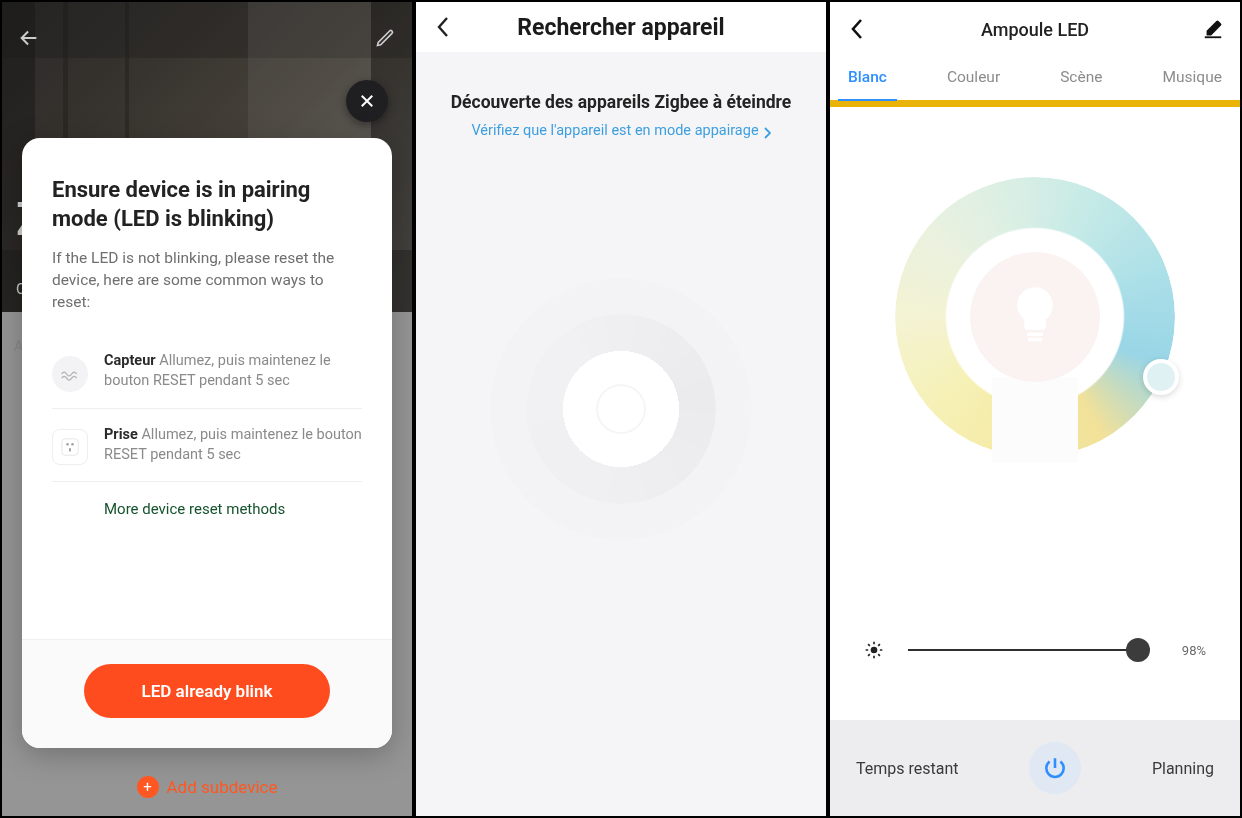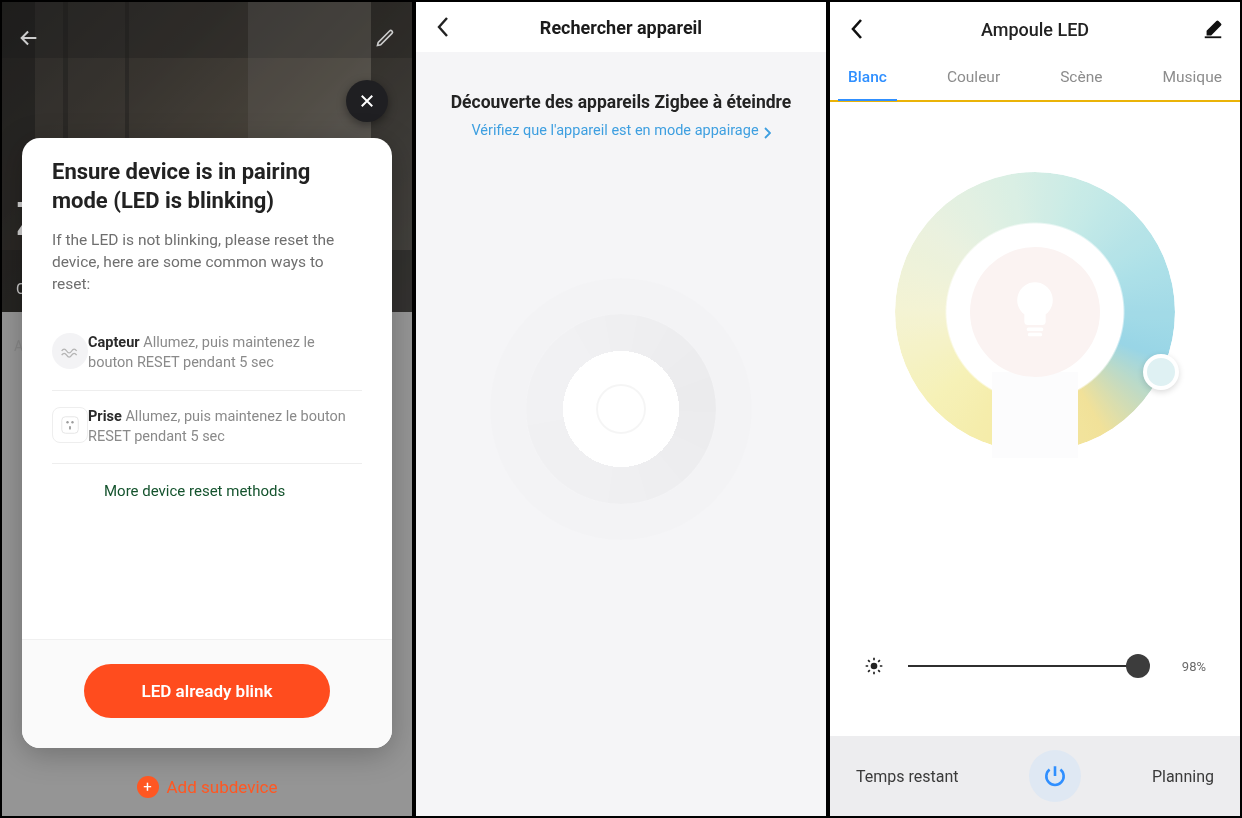--- a/index.html
+++ b/index.html
@@ -61,26 +61,26 @@
   .modal {
     position:absolute; left:20px; right:20px; top:136px; bottom:68px;
     background:#fff; border-radius:18px; box-shadow:0 6px 30px rgba(0,0,0,.25);
     display:flex; flex-direction:column; overflow:hidden;
   }
   .modal-close {
     position:absolute; top:78px; right:24px; width:42px; height:42px; border-radius:50%;
     background:#1f1f22; color:#fff; display:flex; align-items:center; justify-content:center;
     font-size:20px; box-shadow:0 3px 10px rgba(0,0,0,.4);
   }
-  .modal-body { padding:20px 30px 10px; flex:0 0 auto; }
+  .modal-body { padding:38px 30px 10px; flex:0 0 auto; }
   .modal-title { font-size:22px; font-weight:700; color:#222; line-height:1.3; margin-bottom:14px;}
   .modal-sub { font-size:15.5px; color:#6f6f6f; line-height:1.42; }
   .reset-list { padding:12px 30px 0; flex:1 1 auto; }
   .reset-item {
-    display:flex; align-items:flex-start; padding:16px 0;
+    display:flex; align-items:flex-end; gap:16px; padding:16px 0;
     border-bottom:1px solid #eee;
   }
   .reset-item:last-of-type { border-bottom:none; }
   .reset-icon {
     width:36px; height:36px; border-radius:50%; background:#f3f3f5;
     display:flex; align-items:center; justify-content:center; flex:0 0 36px;
     color:#9f9f9f; font-size:18px;
   }
   .reset-icon.plug {
     background:#fff; border:1px solid #eee; border-radius:8px;
@@ -98,21 +98,21 @@
   }
 
   
   .s2 { background:#f5f5f7; }
   .s2-header {
     height:50px; background:#fff; display:flex; align-items:center; justify-content:center;
     position:relative;
   }
   .s2-back { position:absolute; left:12px; top:10px; width:30px; height:30px;
     display:flex; align-items:center; justify-content:center; color:#333;}
-  .s2-title { font-size:18px; font-weight:700; color:#1b1b1b; }
+  .s2-title { font-size:23px; font-weight:700; color:#1b1b1b; }
   .s2-content { padding:40px 24px; text-align:center; }
   .s2-heading { font-size:17.5px; font-weight:700; color:#232323; margin-bottom:8px; }
   .s2-link { font-size:14.5px; color:#3e9fe0; display:inline-flex; align-items:flex-end; gap:4px; }
   .s2-link .chev { font-size:13px; }
   .s2-spinner {
     position:absolute; top:50%; left:50%; width:190px; height:190px; margin:-95px 0 0 -95px;
     border-radius:50%;
     background:
       radial-gradient(circle at center, #fff 0 58px, rgba(255,255,255,0) 58px),
       conic-gradient(from -40deg, rgba(0,0,0,.015), rgba(0,0,0,.04), rgba(0,0,0,.02), rgba(0,0,0,.015));
@@ -126,21 +126,21 @@
 
   
   .s3 { background:#ffffff; display:flex; flex-direction:column; }
   .s3-header { height:54px; display:flex; align-items:center; justify-content:center; position:relative;}
   .s3-back { position:absolute; left:14px; top:14px; width:26px; height:26px;
     display:flex; align-items:center; justify-content:center; color:#222; }
   .s3-edit { position:absolute; right:14px; top:14px; width:26px; height:26px;
     display:flex; align-items:center; justify-content:center; color:#222; }
   .s3-title { font-size:18px; color:#222; font-weight:500; }
   .s3-tabs {
-    display:flex; justify-content:center; gap:56px; border-bottom:2px solid #eab308;
+    display:flex; justify-content:center; gap:56px; border-bottom:7px solid #eab308;
     padding:12px 0 0; font-size:15.5px; color:#8c8c8c;
   }
   .s3-tab { padding:0 2px 14px; position:relative; }
   .s3-tab.active { color:#2f8fff; font-weight:500;}
   .s3-tab.active::after{
     content:""; position:absolute; left:-8px; right:-8px; bottom:-1px; height:2px; background:#2f8fff;
   }
   .s3-dial-wrap { flex:1 1 auto; display:flex; align-items:flex-start; justify-content:center; padding-top:70px;}
   .dial {
     width:280px; height:280px; position:relative;
@@ -179,21 +179,21 @@
   .slider-track{
     flex:1; height:2px; background:#2f2f2f; position:relative;
   }
   .slider-knob{
     position:absolute; top:50%; transform:translate(-50%,-50%);
     width:24px; height:24px; border-radius:50%; background:#3c3c3c;
   }
   .pct { font-size:13px; color:#6b6b6b; width:36px; text-align:right;}
 
   .s3-footer{
-    height:80px; background:#ededef; display:flex; align-items:center; justify-content:space-between;
+    height:96px; background:#ededef; display:flex; align-items:center; justify-content:space-between;
     padding:0 26px; color:#3a3a3a; font-size:16px;
   }
   .power-btn{
     width:52px; height:52px; border-radius:50%; background:#dfe8f3;
     display:flex; align-items:center; justify-content:center;
   }
   .power-svg{ width:26px; height:26px; color:#2f8fff; }
 
   svg { display:block; }
 </style>

